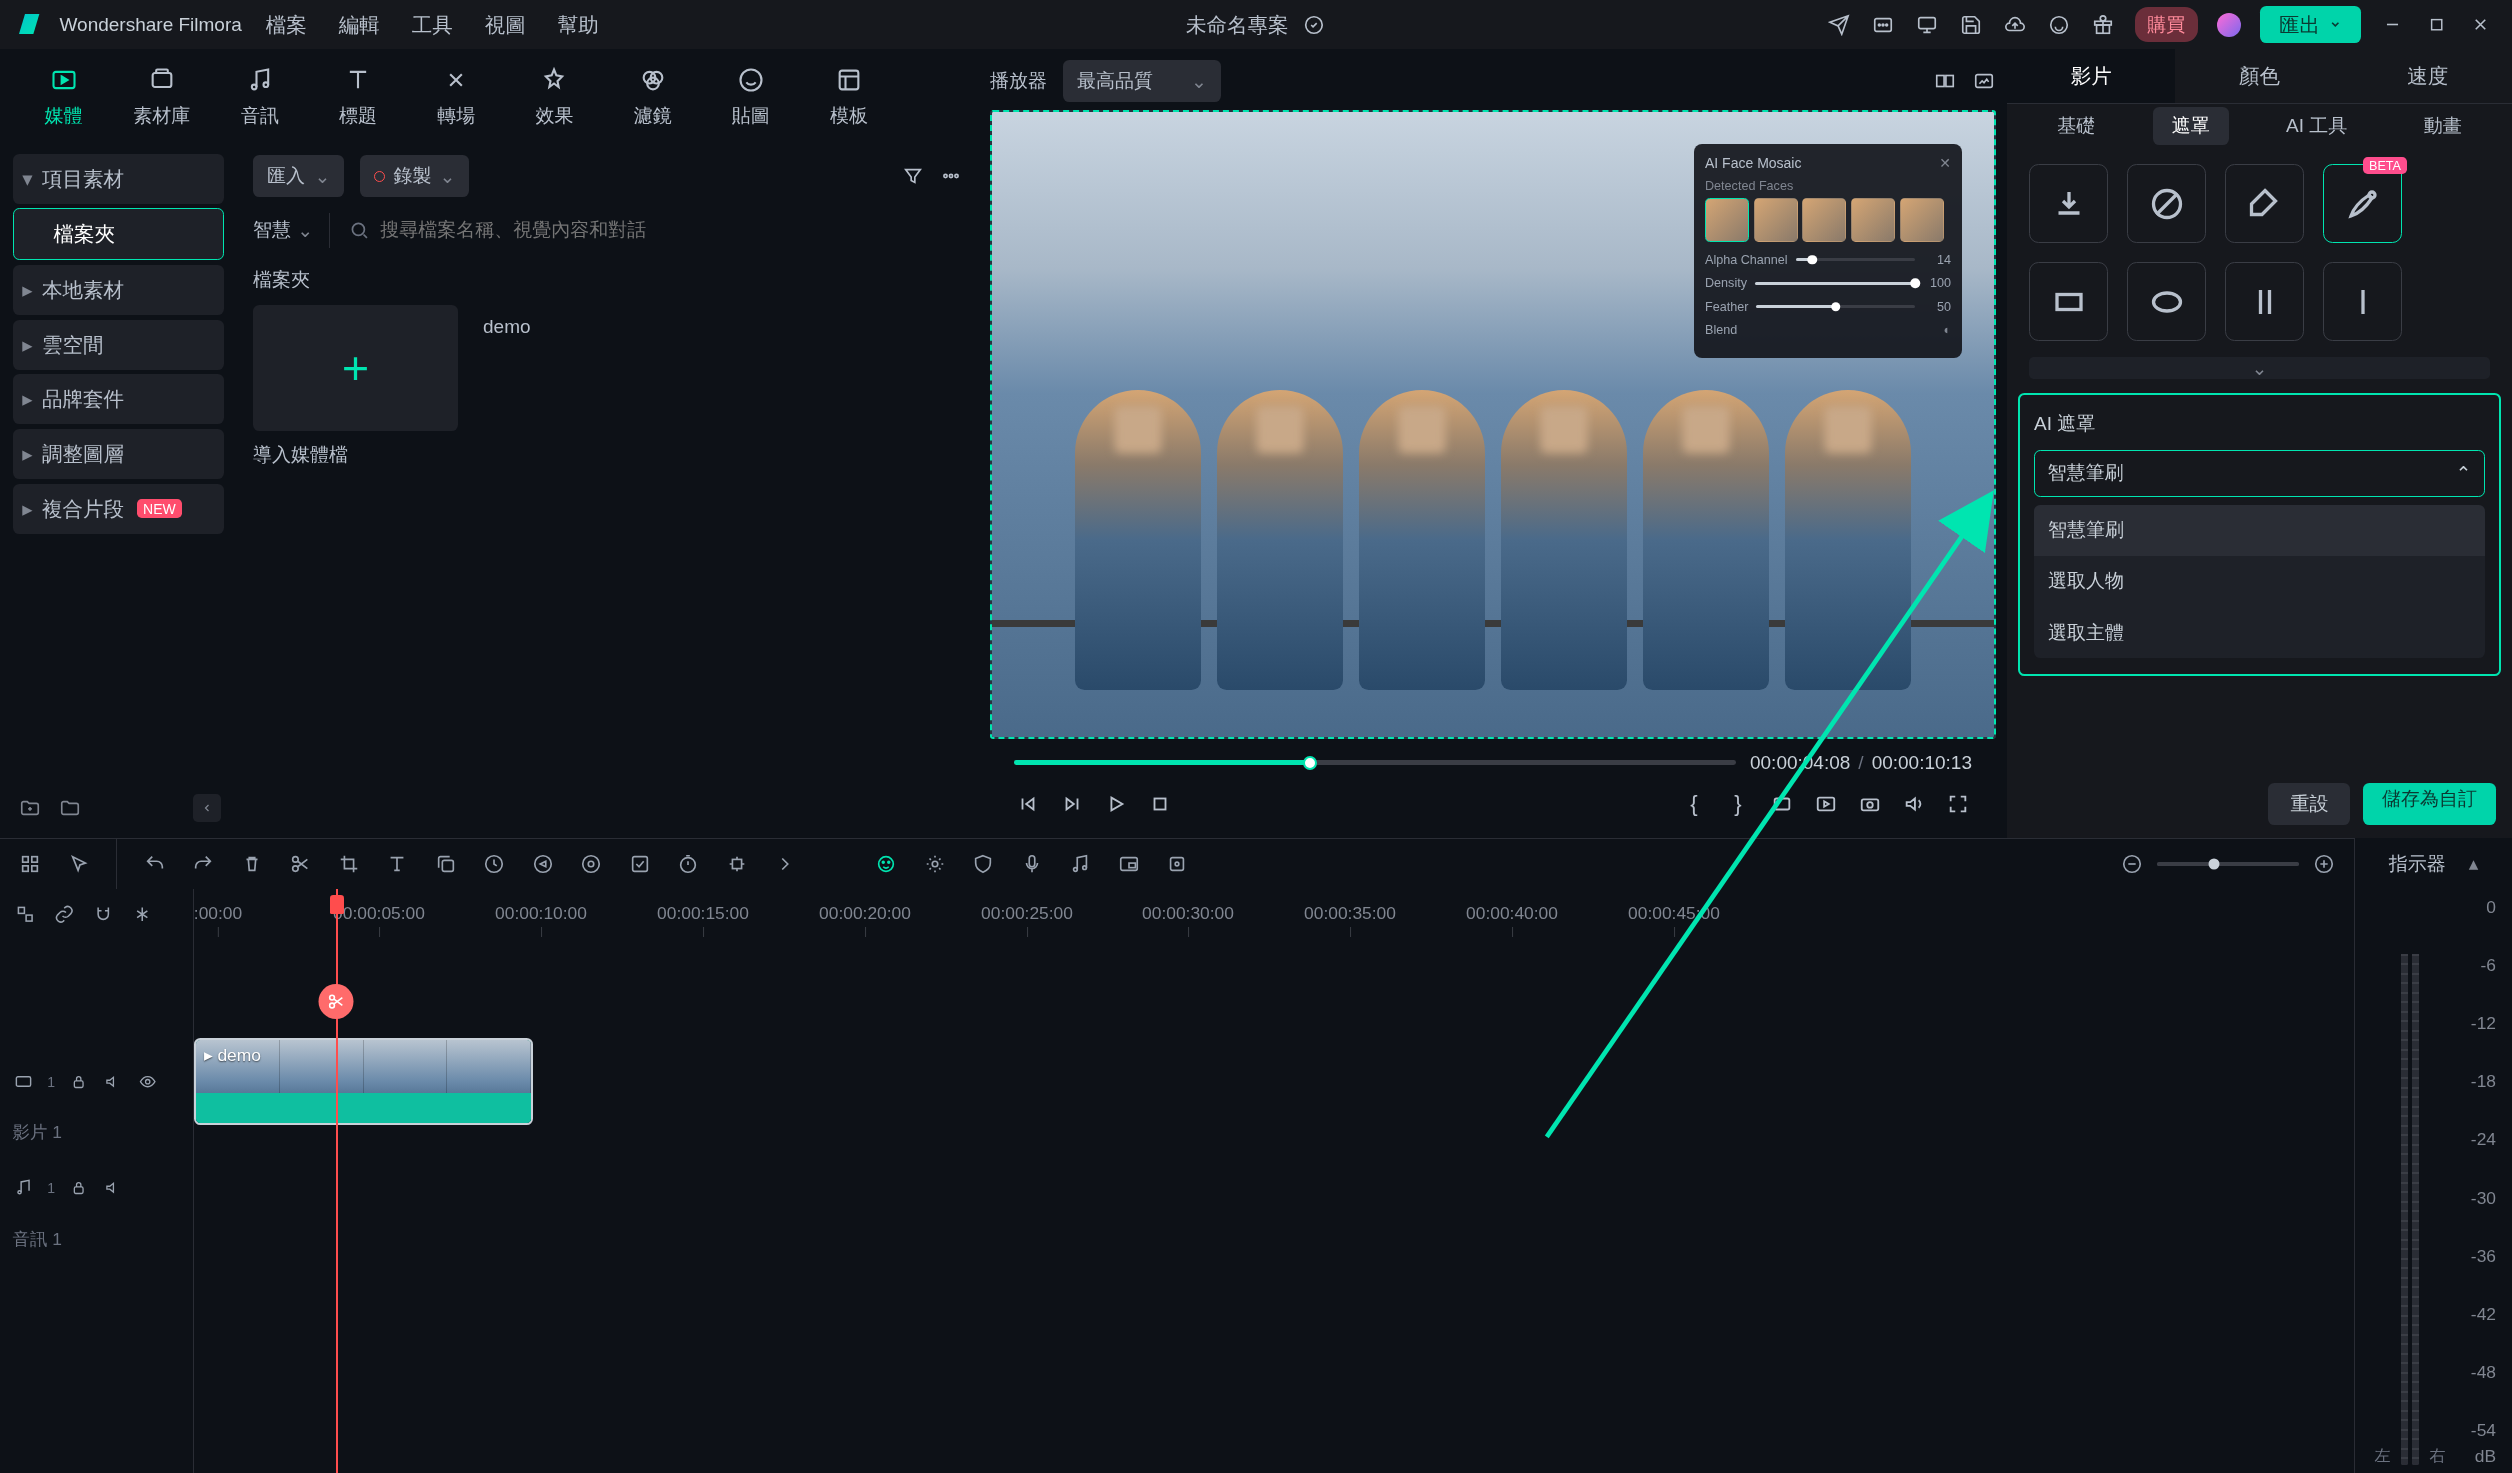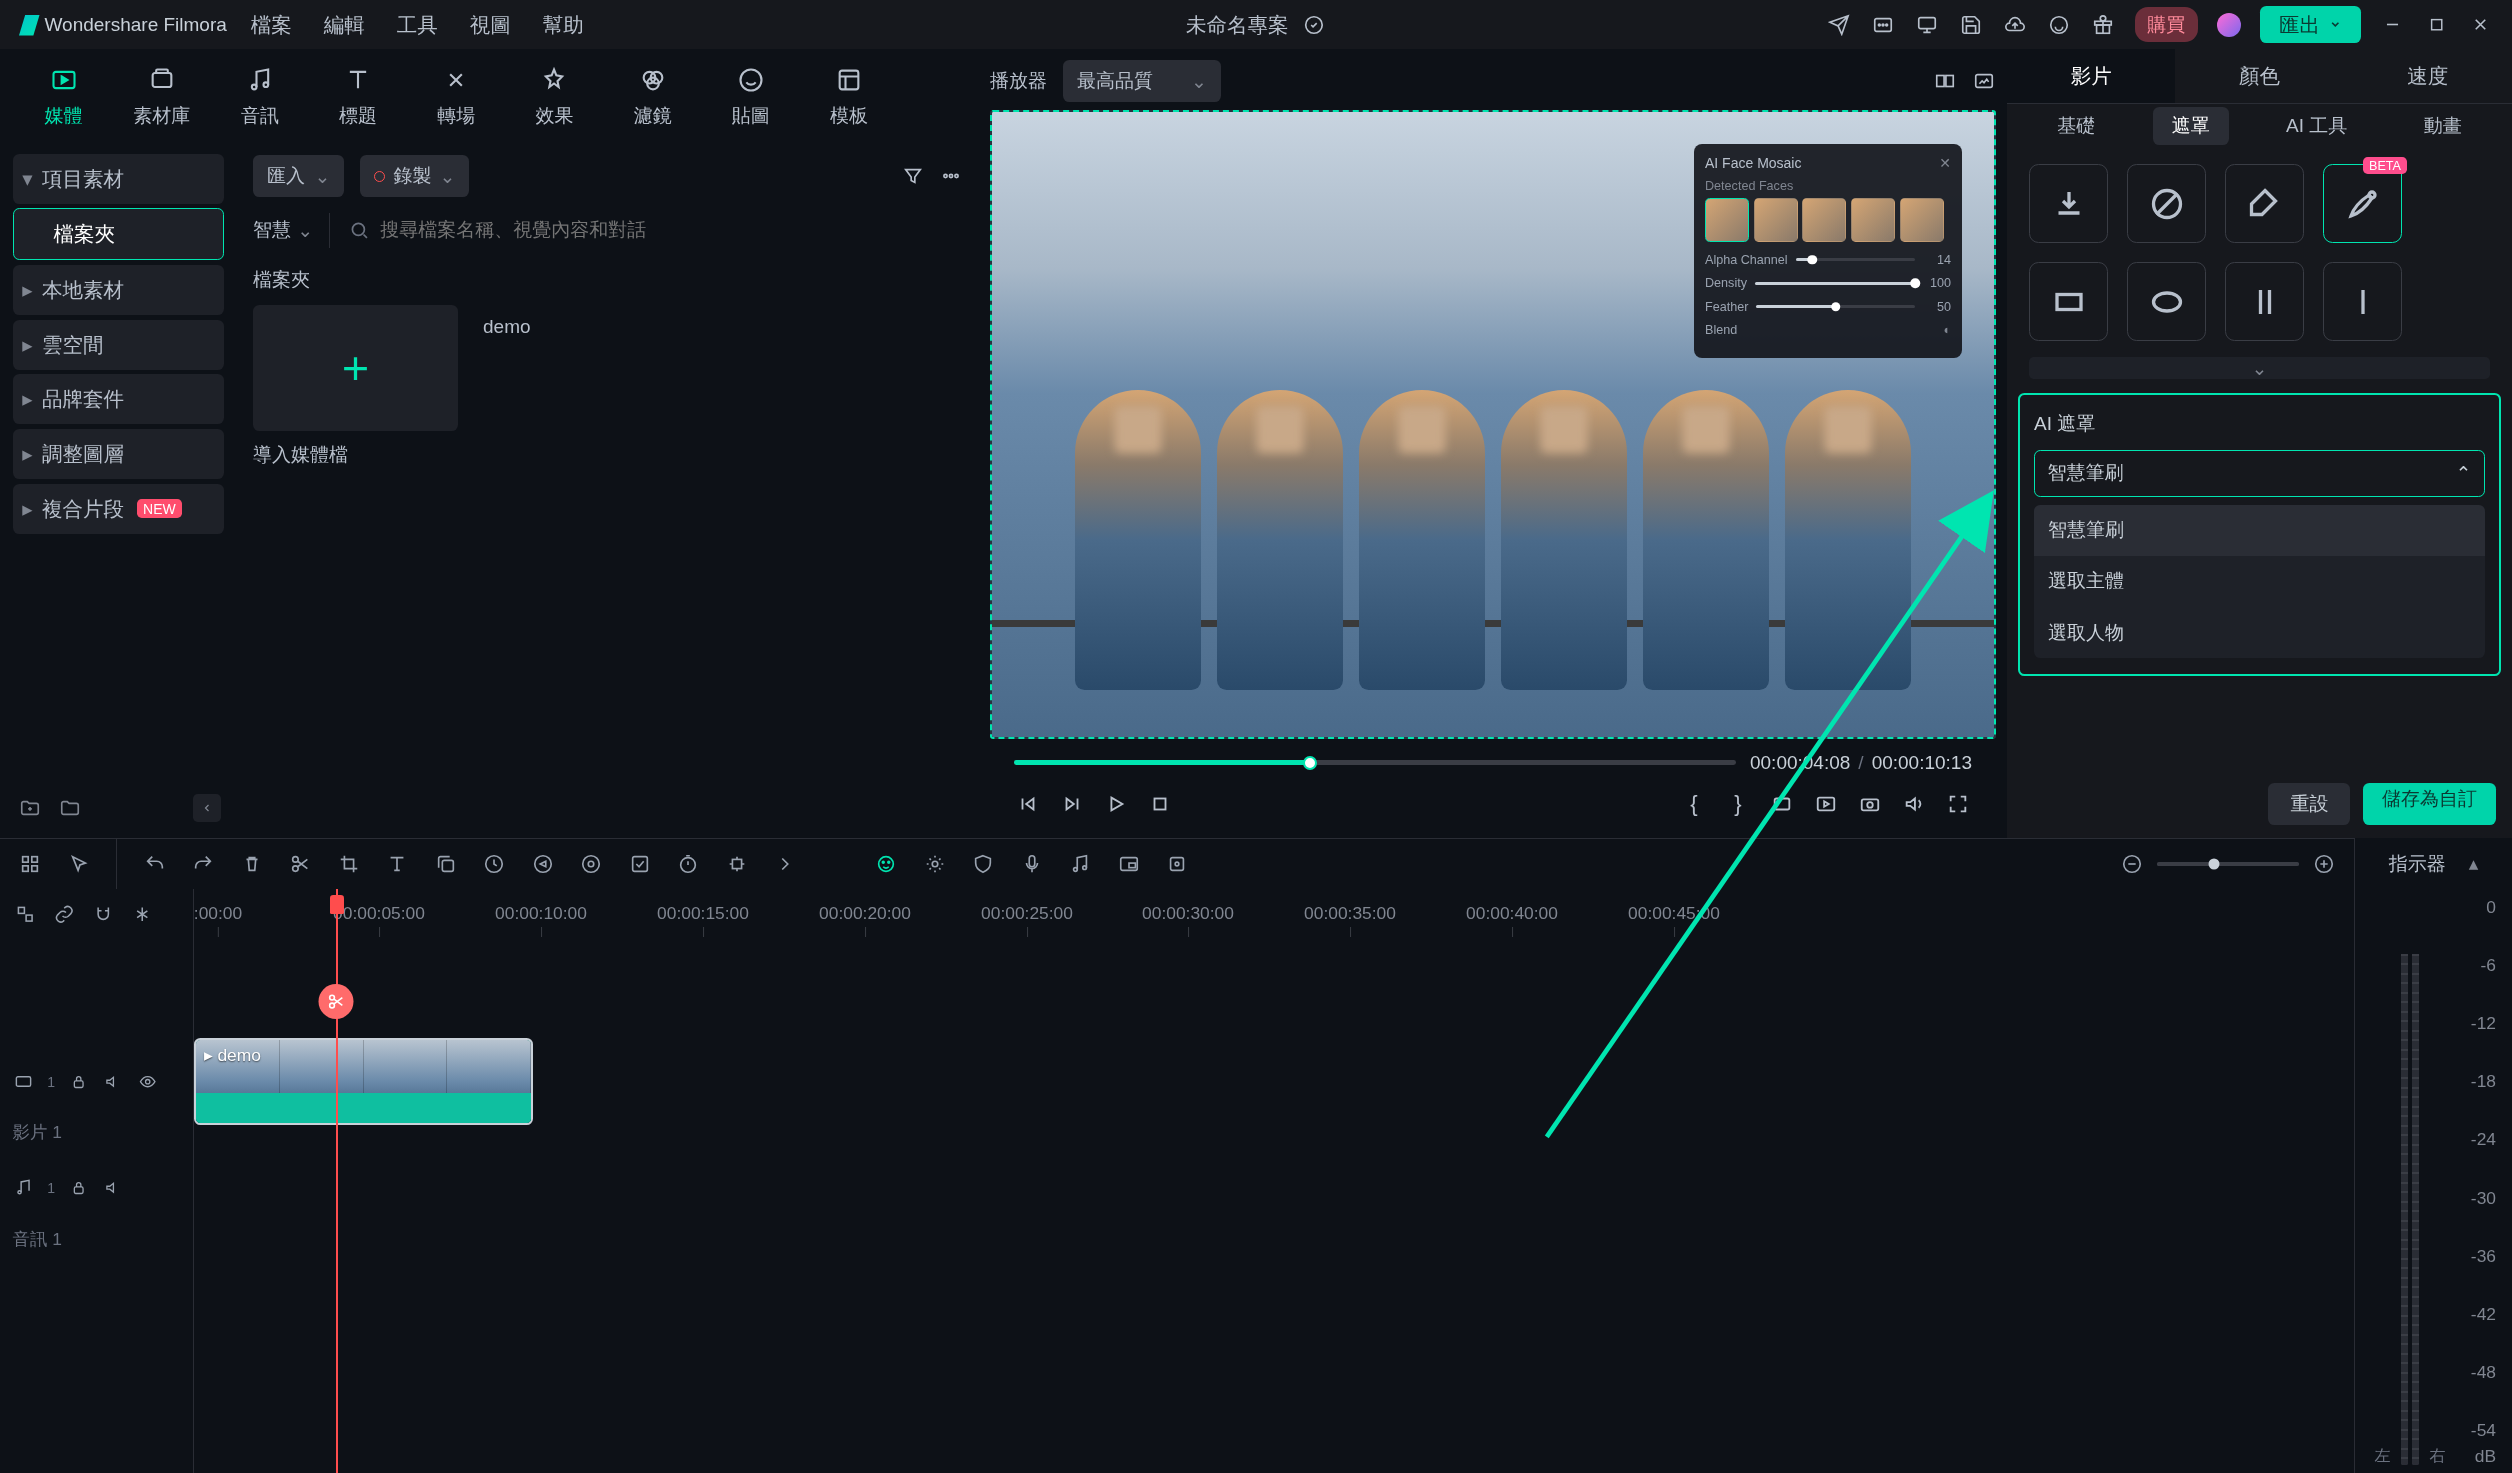--- a/index.html
+++ b/index.html
@@ -1,18 +1,18 @@
 <!DOCTYPE html>
 <html style="font-size:12.6px"><head>
 <meta charset="utf-8">
 <style>
 *{margin:0;padding:0;box-sizing:border-box;font-family:-apple-system,"Microsoft YaHei",sans-serif;user-select:none}
 body{background:#0d1117;color:#c9d1d9;font-size:19px;width:2512px;height:1474px;overflow:hidden;position:relative}
 .titlebar{height:49px;background:#16181d;display:flex;align-items:center;padding:0 19px;gap:24px}
-.logo-wrap{display:flex;align-items:flex-end;gap:5px}
+.logo-wrap{display:flex;align-items:flex-start;gap:20px}
 .logo-icon{width:20.5px;height:20.5px;background:linear-gradient(135deg,#00c4cc,#00e5b0);clip-path:polygon(30% 0,100% 0,70% 100%,0 100%)}
 .menu{display:flex;gap:32px;font-size:20.5px;color:#b8c0cc}
 .menu span{cursor:pointer}
 .title-center{position:absolute;left:50%;transform:translateX(-50%);display:flex;align-items:center;gap:12.6px;color:#b8c0cc;font-size:20.5px}
 .title-right{margin-left:auto;display:flex;align-items:center;gap:19px}
 .ico{width:25px;height:25px;display:flex;align-items:center;justify-content:center;color:#b8c0cc;cursor:pointer}
 .ico svg{width:22px;height:22px;fill:none;stroke:currentColor;stroke-width:1.8}
 .btn-buy{background:#6b2e3a;color:#ff8a9b;padding:4.7px 12.6px;border-radius:13px;font-size:19px}
 .btn-export{background:#00d4aa;color:#0a3a32;padding:4.7px 19px;border-radius:6.3px;font-size:20.5px;font-weight:500;display:flex;align-items:center;gap:9.5px}
 .avatar{width:24px;height:24px;border-radius:50%;background:linear-gradient(135deg,#ff6bd6,#7b68ee)}
@@ -646,22 +646,22 @@
     </div>
     <div class="expand-bar">⌄</div>
     <div class="ai-mask-box">
       <div class="ai-mask-title">AI 遮罩</div>
       <div class="ai-dd">
         <span>智慧筆刷</span>
         <span>⌃</span>
       </div>
       <div class="ai-opts">
         <div class="ai-opt sel">智慧筆刷</div>
+        <div class="ai-opt">選取人物</div>
         <div class="ai-opt">選取主體</div>
-        <div class="ai-opt">選取人物</div>
       </div>
     </div>
     <div class="props-bottom">
       <div class="btn-reset">重設</div>
       <div class="btn-save">儲存為自訂</div>
     </div>
   </div>
 </div>
 
 <div class="timeline">

